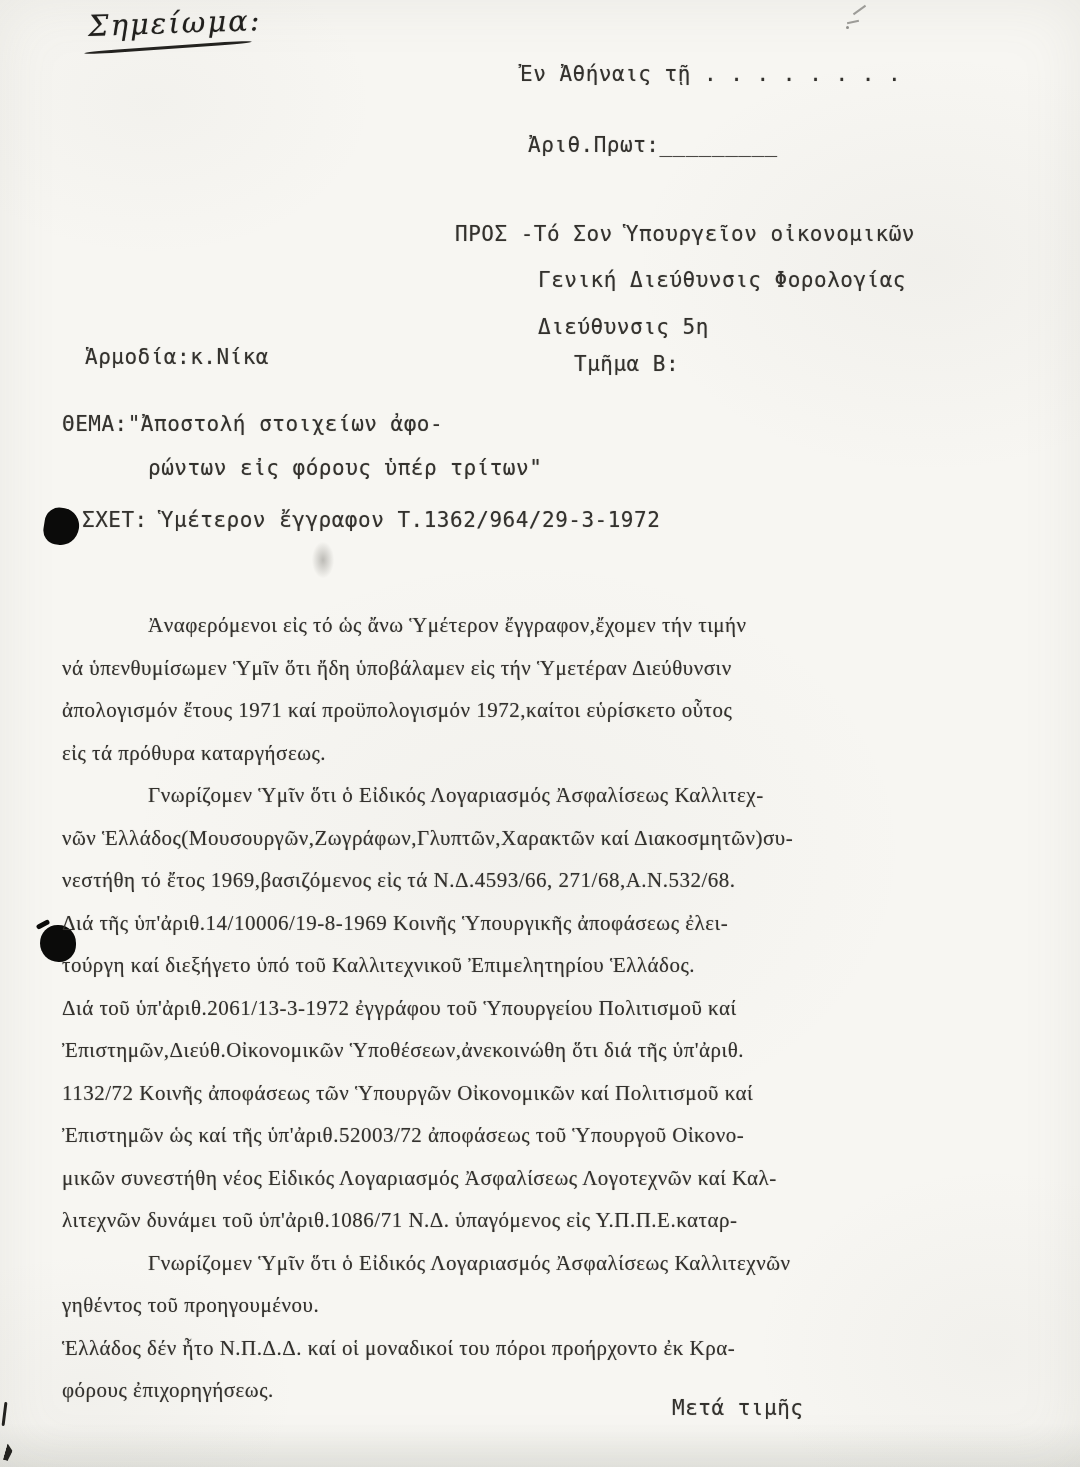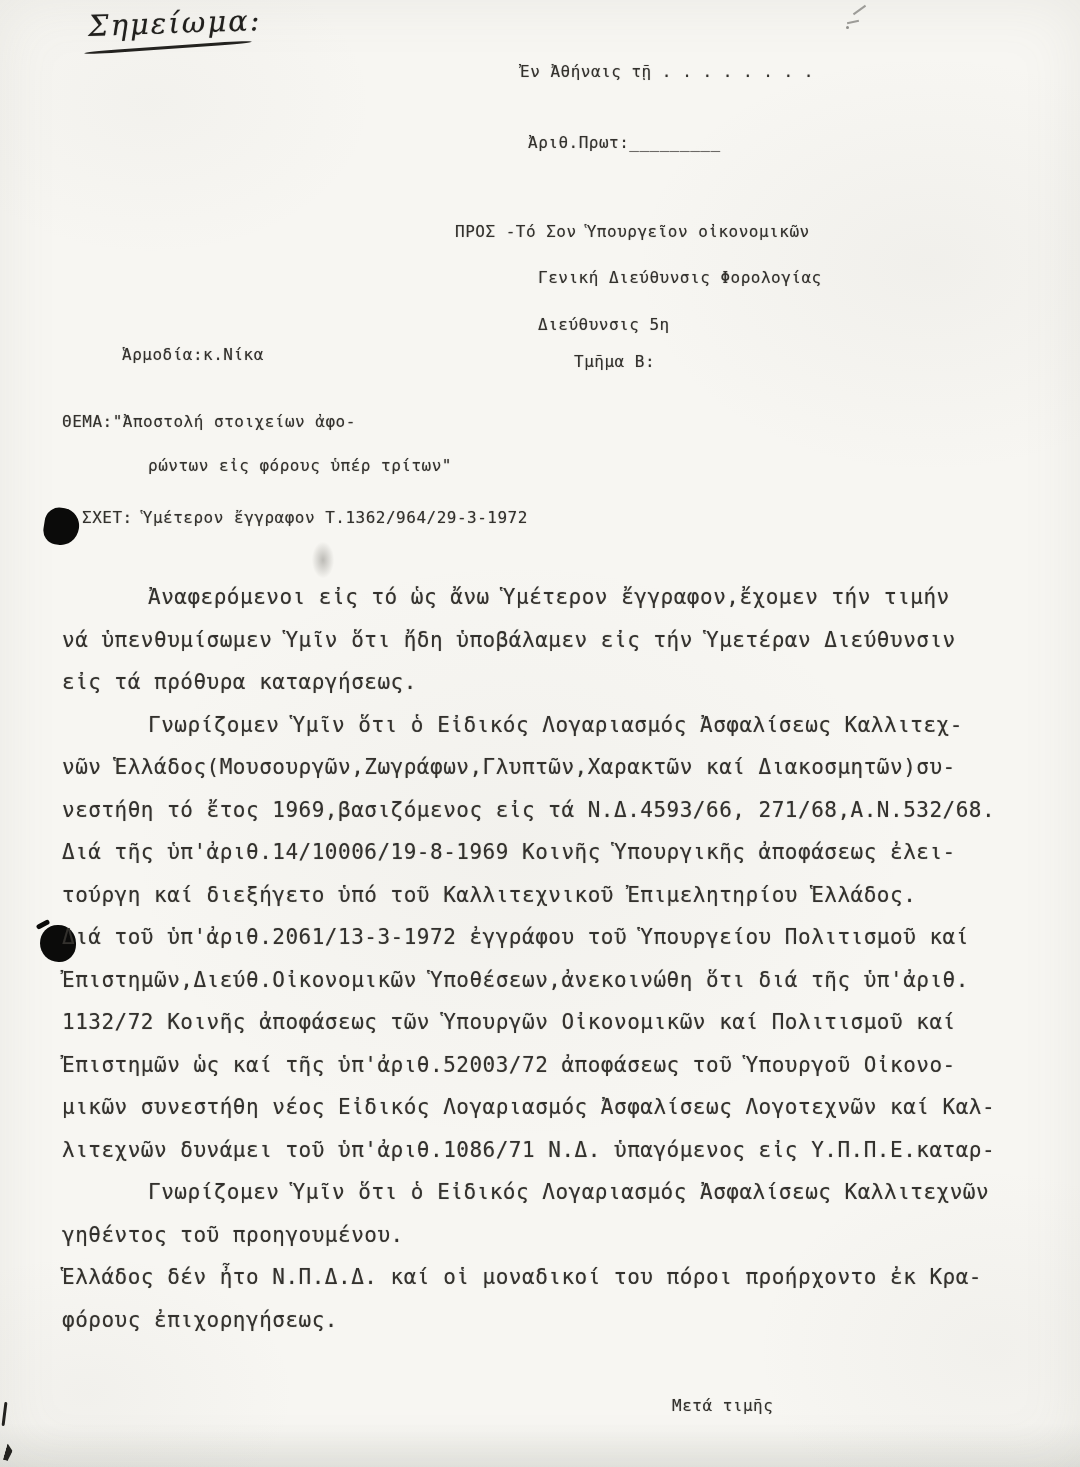--- a/index.html
+++ b/index.html
@@ -11,35 +11,35 @@
       radial-gradient(ellipse 560px 420px at 48% 58%, rgba(150,148,140,0.05), transparent 70%),
       radial-gradient(ellipse 340px 260px at 92% 92%, rgba(150,148,140,0.06), transparent 70%),
       radial-gradient(ellipse 300px 200px at 8% 95%, rgba(150,148,140,0.06), transparent 70%),
       linear-gradient(to bottom, rgba(255,255,255,0) 97%, rgba(168,172,162,0.22) 100%),
       #f7f6f2;
     box-shadow: inset 0 0 60px rgba(120,118,108,0.10);
     font-family:"DejaVu Sans Mono", monospace;
     color:#33312d;
   }
   .tw {
-    position:absolute; font-size:16px; letter-spacing:0.5px; white-space:pre;
+    position:absolute; font-size:21px; letter-spacing:0.5px; white-space:pre;
     text-shadow:0 0 1px rgba(52,50,46,0.45);
   }
   .note {
     position:absolute; left:88px; top:6px;
     font-family:"DejaVu Serif", serif; font-style:italic;
     font-size:29px; letter-spacing:2px; color:#21201d;
     transform:rotate(-2deg);
     text-shadow:0 0 1px rgba(30,30,28,0.4);
   }
   .note-underline {
     position:absolute; left:84px; top:46px; width:168px; height:3px;
     background:#23221f; border-radius:40%/100%; transform:rotate(-4deg);
   }
-  .body-block { position:absolute; left:62px; top:576px; width:995px; }
+  .body-block { position:absolute; left:62px; top:604px; width:995px;font-family:Liberation Serif, serif; }
   .body-block .line {
     height:42.5px; line-height:42.5px; font-size:21px; letter-spacing:0.5px;
     white-space:pre; text-shadow:0 0 1px rgba(52,50,46,0.45);
   }
   .line.indent { padding-left:86px; }
   .blob { position:absolute; background:#0b0b0a; }
   .blob-1 { left:44px; top:508px; width:35px; height:37px; border-radius:46% 54% 57% 43%; transform:rotate(9deg); }
   .blob-2 { left:40px; top:925px; width:36px; height:37px; border-radius:50% 50% 47% 53%; }
   .blob-2-tail { left:36px; top:922px; width:14px; height:5px; border-radius:3px; transform:rotate(-28deg); background:#0b0b0a; position:absolute; }
   .smudge {
@@ -68,35 +68,36 @@
   <div class="pencil pencil-3"></div>
 
   <div class="tw" style="left:520px; top:62px;">Ἐν Ἀθήναις τῇ . . . . . . . .</div>
   <div class="tw" style="left:528px; top:133px;">Ἀριθ.Πρωτ:_________</div>
 
   <div class="tw" style="left:455px; top:222px;">ΠΡΟΣ -Τό Σον Ὑπουργεῖον οἰκονομικῶν</div>
   <div class="tw" style="left:538px; top:268px;">Γενική Διεύθυνσις Φορολογίας</div>
   <div class="tw" style="left:538px; top:315px;">Διεύθυνσις 5η</div>
   <div class="tw" style="left:538px; top:352px;margin-left:36px;">Τμῆμα Β:</div>
 
-  <div class="tw" style="left:85px; top:345px;margin-left:37px;">Ἁρμοδία:κ.Νίκα</div>
+  <div class="tw" style="left:85px; top:345px;">Ἁρμοδία:κ.Νίκα</div>
 
   <div class="tw" style="left:62px; top:412px;">ΘΕΜΑ:"Ἀποστολή στοιχείων ἀφο-</div>
   <div class="tw" style="left:148px; top:456px;">ρώντων εἰς φόρους ὑπέρ τρίτων"</div>
 
   <div class="tw" style="left:82px; top:508px;">ΣΧΕΤ: Ὑμέτερον ἔγγραφον Τ.1362/964/29-3-1972</div>
 
   <div class="blob blob-1"></div>
   <div class="blob-2-tail"></div>
   <div class="blob blob-2"></div>
   <div class="smudge"></div>
 
   <div class="body-block">
     <div class="line indent">Ἀναφερόμενοι εἰς τό ὡς ἄνω Ὑμέτερον ἔγγραφον,ἔχομεν τήν τιμήν</div>
     <div class="line">νά ὑπενθυμίσωμεν Ὑμῖν ὅτι ἤδη ὑποβάλαμεν εἰς τήν Ὑμετέραν Διεύθυνσιν</div>
+    <div class="line">ἀπολογισμόν ἔτους 1971 καί προϋπολογισμόν 1972,καίτοι εὑρίσκετο οὗτος</div>
     <div class="line">εἰς τά πρόθυρα καταργήσεως.</div>
     <div class="line indent">Γνωρίζομεν Ὑμῖν ὅτι ὁ Εἰδικός Λογαριασμός Ἀσφαλίσεως Καλλιτεχ-</div>
     <div class="line">νῶν Ἑλλάδος(Μουσουργῶν,Ζωγράφων,Γλυπτῶν,Χαρακτῶν καί Διακοσμητῶν)συ-</div>
     <div class="line">νεστήθη τό ἔτος 1969,βασιζόμενος εἰς τά Ν.Δ.4593/66, 271/68,Α.Ν.532/68.</div>
     <div class="line">Διά τῆς ὑπ'ἀριθ.14/10006/19-8-1969 Κοινῆς Ὑπουργικῆς ἀποφάσεως ἐλει-</div>
     <div class="line">τούργη καί διεξήγετο ὑπό τοῦ Καλλιτεχνικοῦ Ἐπιμελητηρίου Ἑλλάδος.</div>
     <div class="line">Διά τοῦ ὑπ'ἀριθ.2061/13-3-1972 ἐγγράφου τοῦ Ὑπουργείου Πολιτισμοῦ καί</div>
     <div class="line">Ἐπιστημῶν,Διεύθ.Οἰκονομικῶν Ὑποθέσεων,ἀνεκοινώθη ὅτι διά τῆς ὑπ'ἀριθ.</div>
     <div class="line">1132/72 Κοινῆς ἀποφάσεως τῶν Ὑπουργῶν Οἰκονομικῶν καί Πολιτισμοῦ καί</div>
     <div class="line">Ἐπιστημῶν ὡς καί τῆς ὑπ'ἀριθ.52003/72 ἀποφάσεως τοῦ Ὑπουργοῦ Οἰκονο-</div>

